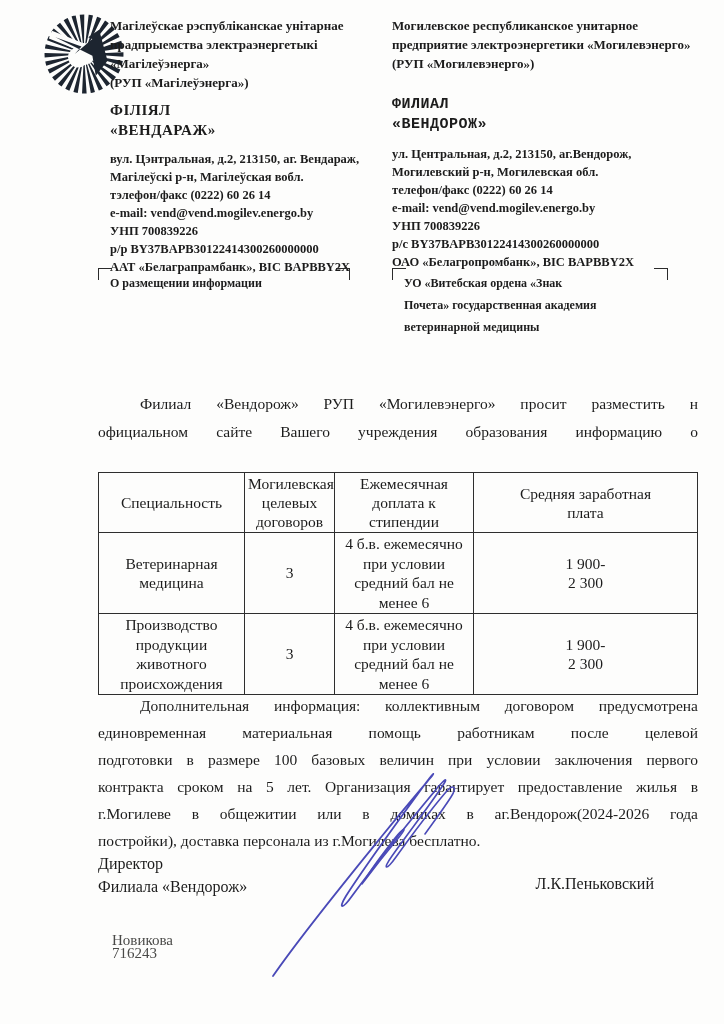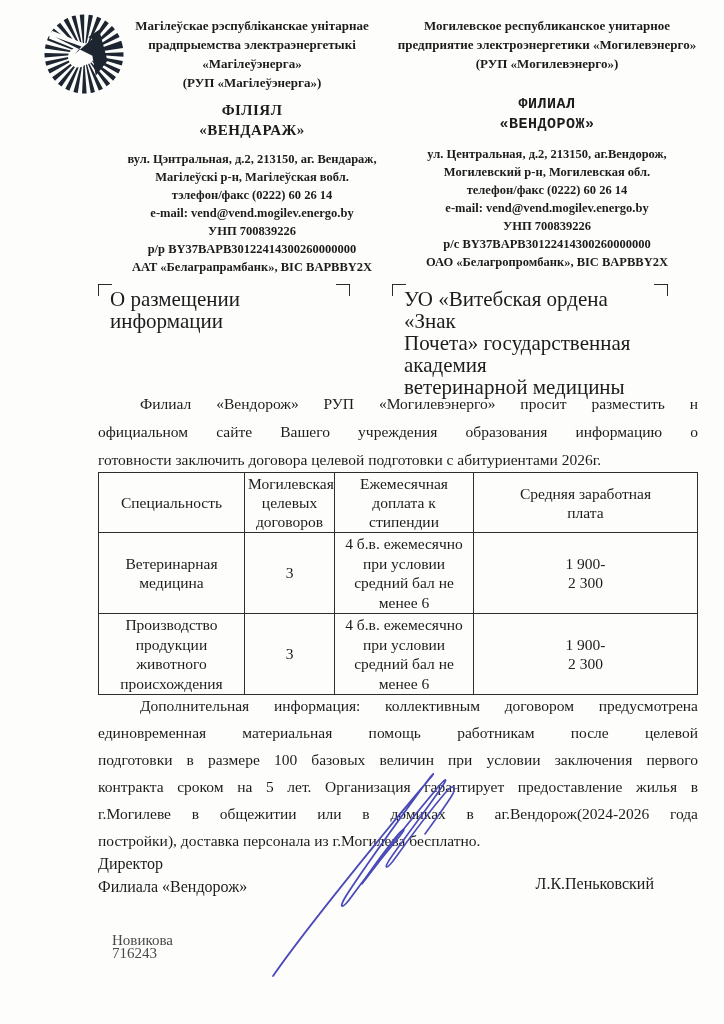--- a/index.html
+++ b/index.html
@@ -5,32 +5,32 @@
   html,body{margin:0;padding:0;background:#e8e8e8;}
   .page{
     position:relative;width:724px;height:1024px;margin:0 auto;
     background:#fdfdfc;color:#1c1c1c;
     font-family:"Liberation Serif","DejaVu Serif",serif;
     overflow:hidden;
   }
   .pre{white-space:pre-line;}
   
   .logo{position:absolute;left:42px;top:12px;width:84px;height:84px;}
-  .col{position:absolute;top:16px;text-align:center;font-weight:bold;}
+  .col{position:absolute;top:16px;font-weight:bold;}
   .colL{left:110px;width:284px;}
   .colR{left:392px;width:310px;}
   .org{font-size:13px;line-height:19px;}
   .branch{font-size:15px;line-height:20px;letter-spacing:.5px;}
   .colL .branch{margin-top:8px;}
   .colR .branch{margin-top:22px;font-family:Liberation Mono, monospace;}
   .addr{font-size:12.5px;line-height:18px;}
   .colL .addr{margin-top:10px;}
   .colR .addr{margin-top:10px;}
   
-  .zone{position:absolute;top:284px;font-size:21px;line-height:22px;}
+  .zone{position:absolute;top:268px;font-size:12px;line-height:22px;font-weight:bold;}
   .zoneL{left:98px;width:252px;}
   .zoneR{left:392px;width:276px;}
   .zone .txt{padding:4px 12px 0 12px;}
   .ctl,.ctr{position:absolute;top:0;width:13px;height:11px;}
   .ctl{left:0;border-left:1.6px solid #2b2b2b;border-top:1.6px solid #2b2b2b;}
   .ctr{right:0;border-right:1.6px solid #2b2b2b;border-top:1.6px solid #2b2b2b;}
   
   .para{position:absolute;left:98px;width:600px;font-size:15.5px;}
   .p1{top:390px;line-height:28px;}
   .p2{top:692px;line-height:27px;}
@@ -105,21 +105,20 @@
     <span class="ctl"></span>
     <span class="ctr"></span>
     <div class="txt pre">УО «Витебская ордена «Знак
 Почета» государственная академия
 ветеринарной медицины</div>
   </div>
 
   <div class="para p1">
     <div class="just indent">Филиал «Вендорож» РУП «Могилевэнерго» просит разместить н
 официальном сайте Вашего учреждения образования информацию о</div>
-    <div>готовности заключить договора целевой подготовки с абитуриентами 2026г.</div>
   </div>
 
   <table class="tbl">
     <colgroup>
       <col style="width:146px">
         <col style="width:90px">
         <col style="width:139px">
         <col>
     </colgroup>
     <tbody>

